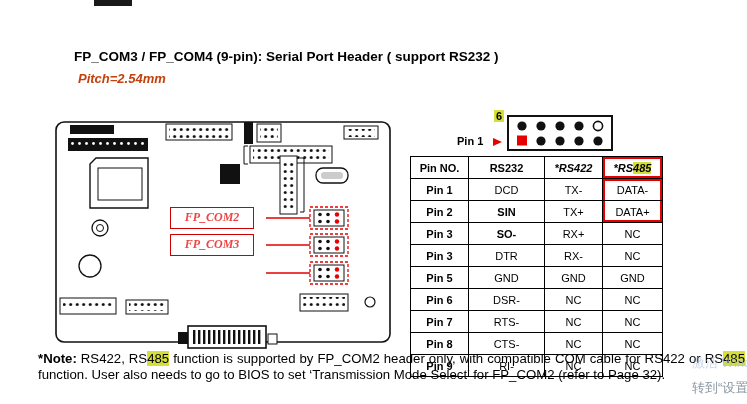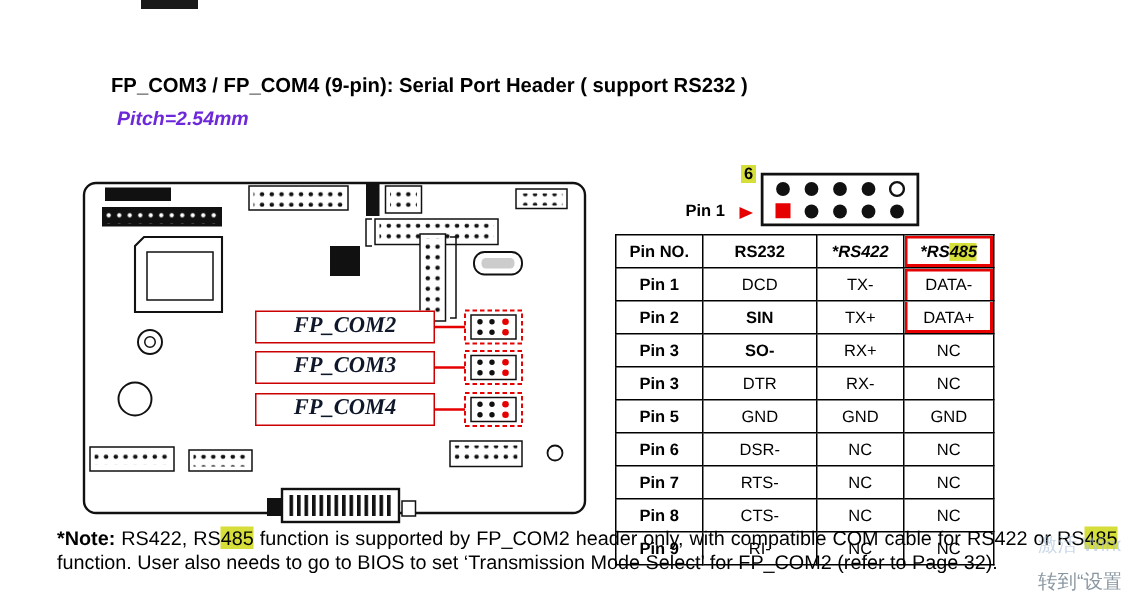--- a/index.html
+++ b/index.html
@@ -5,31 +5,31 @@
   * { margin:0; padding:0; box-sizing:border-box; }
   html,body { width:747px; height:404px; }
   body { background:#fff; font-family:"Liberation Sans",sans-serif; color:#000; overflow:hidden; }
   .page { position:relative; width:747px; height:404px; background:#fff; overflow:hidden; }
 
   .top-fragment { position:absolute; left:94px; top:0; width:38px; height:6px; background:#1a1a1a; }
 
   .h1 { position:absolute; left:48px; top:27px; font-size:13.5px; font-weight:bold; white-space:nowrap; }
   .h1 .num { margin-right:10px; }
   .h2 { position:absolute; left:74px; top:49px; font-size:13.5px; font-weight:bold; white-space:nowrap; }
-  .pitch { position:absolute; left:78px; top:71px; font-size:13px; font-weight:bold; font-style:italic; color:#6d28d9; }
+  .pitch { position:absolute; left:78px; top:71px; font-size:13px; font-weight:bold; font-style:italic; color:#c2410c; }
 
   .hl { background:#d6de3a; }
 
   
   .board { position:absolute; left:48px; top:112px; }
   .com-label {
-    position:absolute; left:170px; width:120px; height:22px;
+    position:absolute; left:170px; width:84px; height:22px;
     border:1.5px solid #cc0000; background:#fff;
-    color:#0f172a; font-family:"Liberation Serif",serif;
-    font-weight:bold; font-style:italic; font-size:15px;
+    color:#ef4444; font-family:"Liberation Serif",serif;
+    font-weight:bold; font-style:italic; font-size:12px;
     text-align:center; line-height:19px;
   }
 
   
   .pin-diagram { position:absolute; left:455px; top:108px; width:170px; height:50px; }
   .pin6 { position:absolute; left:39px; top:2px; font-size:11px; font-weight:bold; padding:0 2px; }
   .pin-box { position:absolute; left:52px; top:7px; }
   .pin1 { position:absolute; left:2px; top:27px; font-size:11px; font-weight:bold; }
   .pin1-arrow { position:absolute; left:38px; top:30px; width:0; height:0;
     border-top:4px solid transparent; border-bottom:4px solid transparent; border-left:9px solid #e60000; }
@@ -163,21 +163,20 @@
       <rect x="255" y="185" width="42" height="11" fill="url(#bd)"></rect>
       <rect x="130" y="220" width="10" height="12" fill="#111"></rect>
       <rect x="140" y="214" width="78" height="22" fill="#fff" stroke="#111" stroke-width="1.6"></rect>
       <rect x="144" y="218" width="70" height="14" fill="url(#st)"></rect>
       <rect x="220" y="222" width="9" height="10" fill="#fff" stroke="#111"></rect>
     </g>
   </svg>
 
   <div class="com-label" style="top:207px">FP_COM2</div>
   <div class="com-label" style="top:234px">FP_COM3</div>
-  <div class="com-label" style="top:262px">FP_COM4</div>
 
   <div class="pin-diagram">
     <span class="pin6 hl">6</span>
     <svg class="pin-box" width="106" height="36" viewBox="0 0 106 36">
       <rect x="1" y="1" width="104" height="34" fill="#fff" stroke="#111" stroke-width="2"></rect>
       <circle cx="15" cy="11" r="4.6" fill="#111"></circle>
       <circle cx="34" cy="11" r="4.6" fill="#111"></circle>
       <circle cx="53" cy="11" r="4.6" fill="#111"></circle>
       <circle cx="72" cy="11" r="4.6" fill="#111"></circle>
       <circle cx="91" cy="11" r="4.6" fill="#fff" stroke="#111" stroke-width="1.6"></circle>

